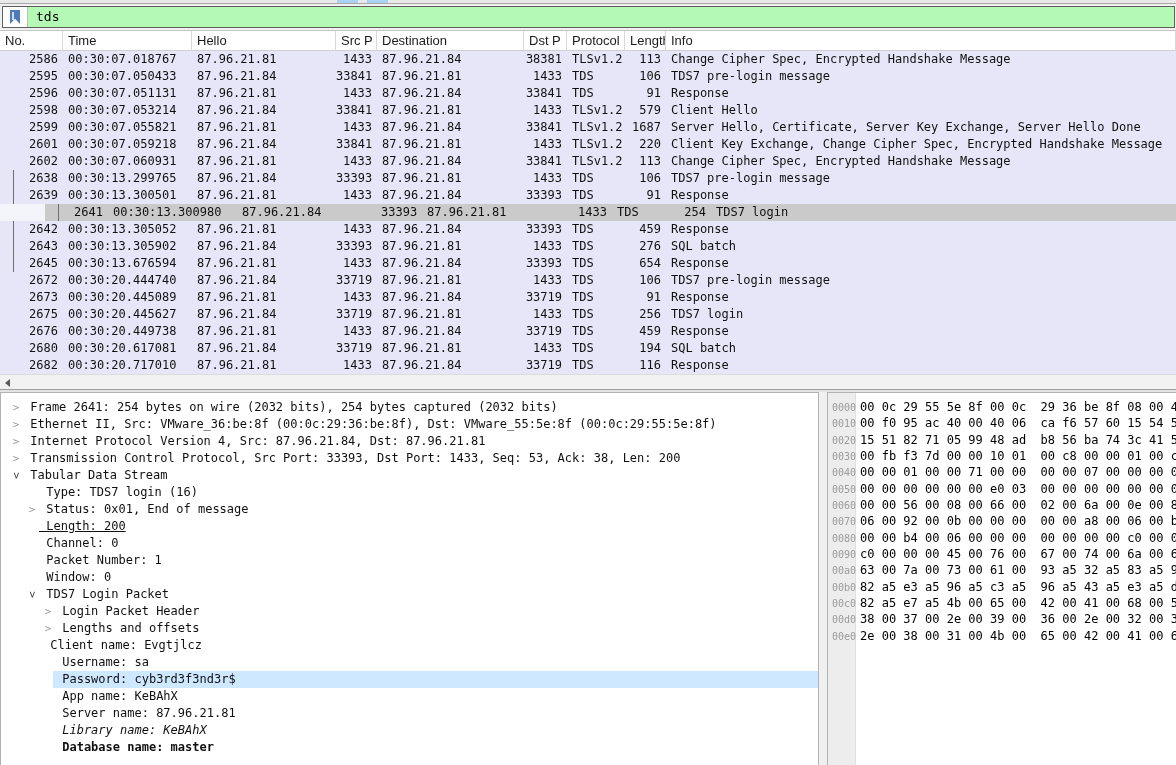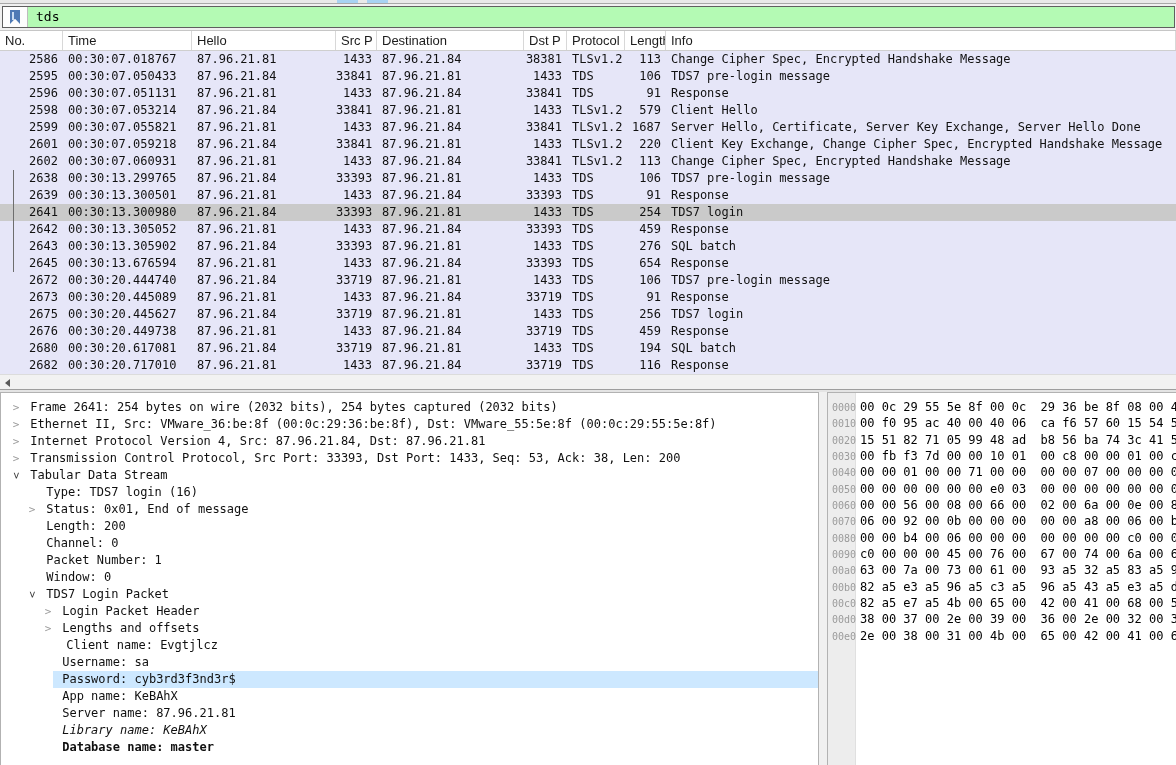--- a/index.html
+++ b/index.html
@@ -25,21 +25,21 @@
   #bookmark-glyph::after{content:"";position:absolute;left:2px;top:2px;width:2px;height:8px;background:#c9dcf2;}
   #filter-input{flex:1;background:var(--filter-valid);font-size:13px;line-height:20px;padding-left:8px;color:#000;}
 
   
   #pl-header{position:absolute;left:0;top:30px;width:1176px;height:21px;background:#ffffff;border-top:1px solid #c6c6c6;border-bottom:1px solid #cfcfcf;display:flex;font-size:13px;color:#1c1c1c;overflow:hidden;}
   .hcell{height:100%;line-height:20px;padding-left:5px;border-right:1px solid #d8d8d8;overflow:hidden;white-space:nowrap;flex:none;}
 
   
   #pl-rows{position:absolute;left:0;top:51px;width:1176px;height:323px;overflow:hidden;background:#f4f4fb;}
   .prow{position:relative;display:flex;height:17px;background:var(--row-bg);font-size:12px;line-height:17px;white-space:pre;cursor:default;}
-  .prow.selected{background:var(--selected-row);}
+  .prow.selected{background:var(--selected-row);margin-left:45px;}
   .prow.related::before{content:"";position:absolute;left:13px;top:0;bottom:0;width:1px;background:var(--related-line);}
   .pcell{flex:none;overflow:hidden;white-space:pre;}
   .pcell.r{text-align:right;padding-right:5px;}
   .pcell.l{text-align:left;padding-left:5px;}
 
   
   #hscroll{position:absolute;left:0;top:374px;width:1176px;height:15px;background:#f2f2f2;border-top:1px solid #dcdcdc;}
   #hscroll-left{position:absolute;left:0;top:0;width:15px;height:15px;display:flex;align-items:center;justify-content:center;cursor:pointer;}
   #hscroll-left .tri{width:0;height:0;border-top:4px solid transparent;border-bottom:4px solid transparent;border-right:5px solid #5a5a5a;}
 
@@ -121,28 +121,28 @@
 <div id="pane-divider"></div>
 
 <div id="detail-pane" class="mono">
     <div class="dline" style="padding-left: 8px;"><span class="dexp collapsed">&gt;</span><span class="dtext"> Frame 2641: 254 bytes on wire (2032 bits), 254 bytes captured (2032 bits)</span></div>
     <div class="dline" style="padding-left: 8px;"><span class="dexp collapsed">&gt;</span><span class="dtext"> Ethernet II, Src: VMware_36:be:8f (00:0c:29:36:be:8f), Dst: VMware_55:5e:8f (00:0c:29:55:5e:8f)</span></div>
     <div class="dline" style="padding-left: 8px;"><span class="dexp collapsed">&gt;</span><span class="dtext"> Internet Protocol Version 4, Src: 87.96.21.84, Dst: 87.96.21.81</span></div>
     <div class="dline" style="padding-left: 8px;"><span class="dexp collapsed">&gt;</span><span class="dtext"> Transmission Control Protocol, Src Port: 33393, Dst Port: 1433, Seq: 53, Ack: 38, Len: 200</span></div>
     <div class="dline" style="padding-left: 8px;"><span class="dexp expanded">&gt;</span><span class="dtext"> Tabular Data Stream</span></div>
     <div class="dline" style="padding-left: 24px;"><span class="dexp"> </span><span class="dtext"> Type: TDS7 login (16)</span></div>
     <div class="dline" style="padding-left: 24px;"><span class="dexp collapsed">&gt;</span><span class="dtext"> Status: 0x01, End of message</span></div>
-    <div class="dline" style="padding-left: 24px;"><span class="dexp"> </span><span class="dtext"> Length: 200</span></div>
+    <div class="dline" style="padding-left: 24px; text-decoration: underline;"><span class="dexp"> </span><span class="dtext"> Length: 200</span></div>
     <div class="dline" style="padding-left: 24px;"><span class="dexp"> </span><span class="dtext"> Channel: 0</span></div>
     <div class="dline" style="padding-left: 24px;"><span class="dexp"> </span><span class="dtext"> Packet Number: 1</span></div>
     <div class="dline" style="padding-left: 24px;"><span class="dexp"> </span><span class="dtext"> Window: 0</span></div>
     <div class="dline" style="padding-left: 24px;"><span class="dexp expanded">&gt;</span><span class="dtext"> TDS7 Login Packet</span></div>
     <div class="dline" style="padding-left: 40px;"><span class="dexp collapsed">&gt;</span><span class="dtext"> Login Packet Header</span></div>
     <div class="dline" style="padding-left: 40px;"><span class="dexp collapsed">&gt;</span><span class="dtext"> Lengths and offsets</span></div>
-    <div class="dline" style="padding-left: 44px;"><span class="dexp"> </span><span class="dtext"> Client name: Evgtjlcz</span></div>
+    <div class="dline" style="padding-left: 28px;"><span class="dexp"> </span><span class="dtext"> Client name: Evgtjlcz</span></div>
     <div class="dline" style="padding-left: 40px;"><span class="dexp"> </span><span class="dtext"> Username: sa</span></div>
     <div class="dline" style="padding-left: 40px; background: linear-gradient(to right, transparent 52px, var(--detail-hl) 52px);"><span class="dexp"> </span><span class="dtext"> Password: cyb3rd3f3nd3r$</span></div>
     <div class="dline" style="padding-left: 40px;"><span class="dexp"> </span><span class="dtext"> App name: KeBAhX</span></div>
     <div class="dline" style="padding-left: 40px;"><span class="dexp"> </span><span class="dtext"> Server name: 87.96.21.81</span></div>
     <div class="dline" style="padding-left: 40px; font-style: italic;"><span class="dexp"> </span><span class="dtext"> Library name: KeBAhX</span></div>
     <div class="dline" style="padding-left: 40px; font-weight: bold;"><span class="dexp"> </span><span class="dtext"> Database name: master</span></div>
   </div>
 
 <div id="vdivider"></div>
 

